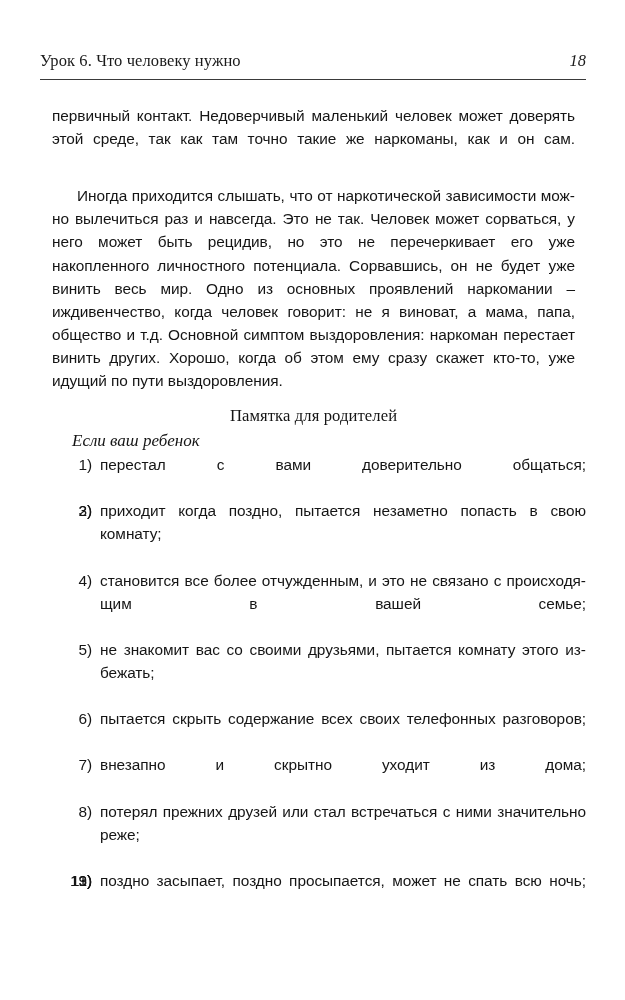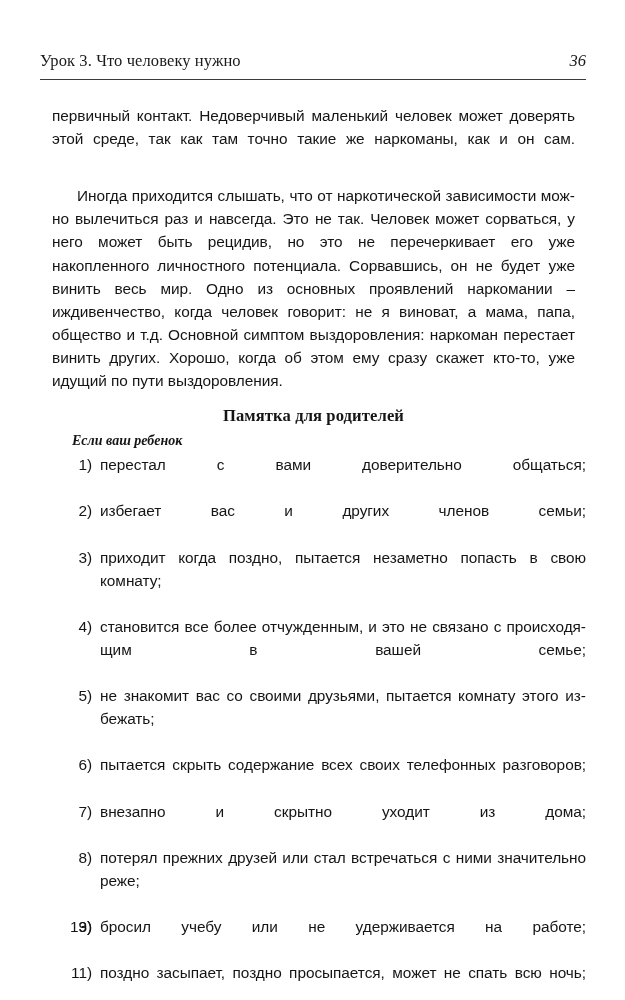--- a/index.html
+++ b/index.html
@@ -73,35 +73,35 @@
     hyphens: manual;
     letter-spacing: -0.05px;
   }
   p.body-par.cont { text-indent: 0; }
   p.body-par.indent { text-indent: 25px; }
 
   
   h2.section-title {
     margin: 13px 0 2px 0;
     font-family: "Liberation Serif", "DejaVu Serif", serif;
-    font-weight: bold;
+    font-weight: normal;
     font-size: 16.6px;
     line-height: 22px;
     text-align: center;
     letter-spacing: 0.1px;
   }
 
   
   h3.sub-title {
     margin: 2px 0 1px 0;
     padding-left: 31px;
     font-family: "Liberation Serif", "DejaVu Serif", serif;
-    font-weight: bold;
+    font-weight: normal;
     font-style: italic;
-    font-size: 14px;
+    font-size: 17px;
     line-height: 23px;
     text-align: left;
   }
 
   
   ol.checklist {
     margin: 0;
     padding: 0;
     list-style: none;
   }
@@ -143,43 +143,42 @@
   ol.checklist > li.last .item-text::after {
     content: none;
   }
 </style>
 </head>
 <body>
 
 <div class="page">
 
   <div class="running-head">
-    <span class="rh-title">Урок 3. Что человеку нужно</span>
-    <span class="rh-page">36</span>
+    <span class="rh-title">Урок 6. Что человеку нужно</span>
+    <span class="rh-page">18</span>
   </div>
   <div class="head-rule"></div>
 
   <div class="content">
 
     <p class="body-par cont">первичный контакт. Недоверчивый маленький человек может доверять этой среде, так как там точно такие же наркоманы, как и он сам.</p>
 
     <p class="body-par indent last">Иногда приходится слышать, что от наркотической зависимости мож­но вылечиться раз и навсегда. Это не так. Человек может сорваться, у него может быть рецидив, но это не перечеркивает его уже накопленного личностного потенциала. Сорвавшись, он не будет уже винить весь мир. Одно из основных проявлений наркомании – иждивенчество, когда чело­век говорит: не я виноват, а мама, папа, общество и т.д. Основной симп­том выздоровления: наркоман перестает винить других. Хорошо, когда об этом ему сразу скажет кто-то, уже идущий по пути выздоровления.</p>
 
     <h2 class="section-title">Памятка для родителей</h2>
 
     <h3 class="sub-title">Если ваш ребенок</h3>
 
     <ol class="checklist">
         <li>
           <span class="num">1)</span>
           <span class="item-text">перестал с вами доверительно общаться;</span>
         </li>
         <li>
           <span class="num">2)</span>
-          <span class="item-text">избегает вас и других членов семьи;</span>
         </li>
         <li>
           <span class="num">3)</span>
           <span class="item-text">приходит когда поздно, пытается незаметно попасть в свою комнату;</span>
         </li>
         <li>
           <span class="num">4)</span>
           <span class="item-text">становится все более отчужденным, и это не связано с происходя­щим в вашей семье;</span>
         </li>
         <li>
@@ -196,21 +195,20 @@
         </li>
         <li>
           <span class="num">8)</span>
           <span class="item-text">потерял прежних друзей или стал встречаться с ними значительно реже;</span>
         </li>
         <li>
           <span class="num">9)</span>
         </li>
         <li>
           <span class="num">13)</span>
-          <span class="item-text">бросил учебу или не удерживается на работе;</span>
         </li>
         <li>
           <span class="num">11)</span>
           <span class="item-text">поздно засыпает, поздно просыпается, может не спать всю ночь;</span>
         </li>
       </ol>
 
   </div>
 </div>
 

